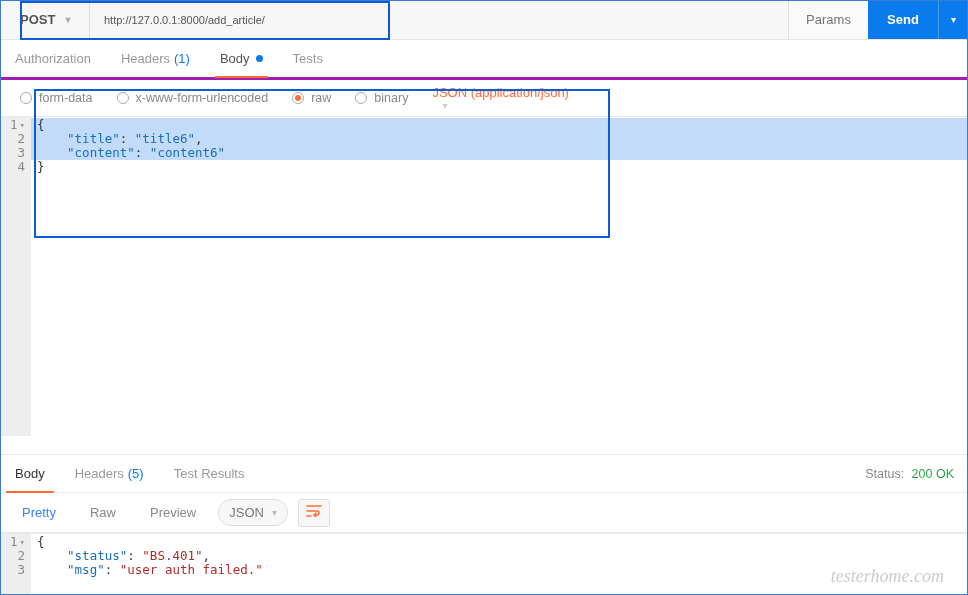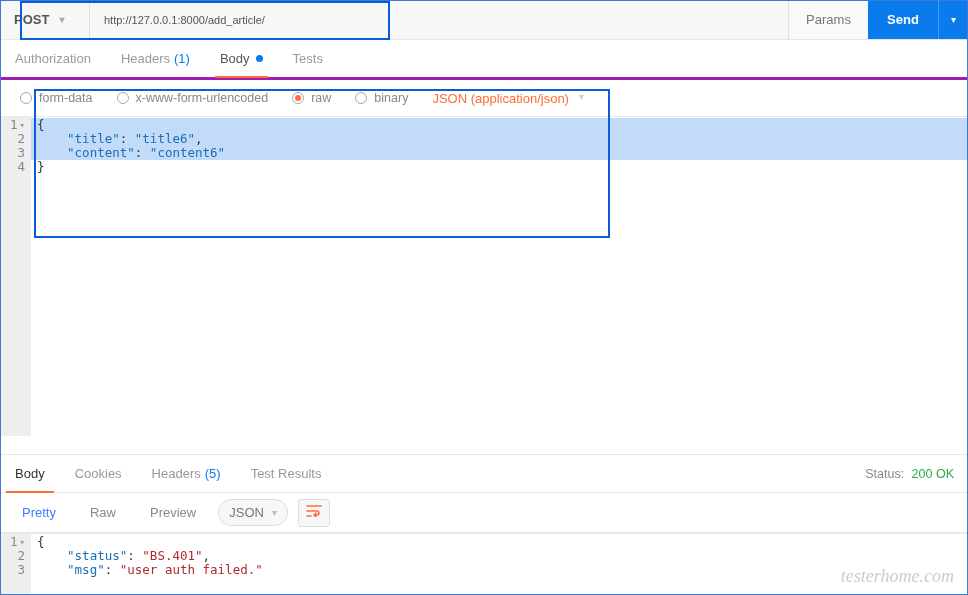--- a/index.html
+++ b/index.html
@@ -17,21 +17,21 @@
     display: flex;
     align-items: stretch;
     height: 40px;
     border-bottom: 1px solid #e6e6e6;
     background: #f7f7f7;
   }
   .method-select {
     width: 90px;
     display: flex;
     align-items: center;
-    padding: 0 14px;
+    padding: 0 20px;
     font-weight: 600;
     color: #555;
     border-right: 1px solid #e0e0e0;
     cursor: pointer;
   }
   .method-select .chev { margin-left: 10px; color: #aaa; font-size: 10px; }
   .url-input {
     flex: 1;
     border: none;
     background: transparent;
@@ -97,21 +97,21 @@
     display:flex;align-items:center;height:36px;padding:0 10px;gap:4px;
   }
   .radio-opt { display:flex;align-items:center;padding:0 10px;color:#888;cursor:pointer;font-size:12.5px;}
   .radio-circle {
     width:12px;height:12px;border:1px solid #aaa;border-radius:50%;margin-right:7px;display:inline-block;position:relative;
   }
   .radio-opt.selected .radio-circle::after{
     content:"";position:absolute;inset:2px;border-radius:50%;background:#ff6c37;
   }
   .content-type {
-    color:#ff6c37;display:flex;align-items:flex-start;padding:0 10px;cursor:pointer;font-size:13px;
+    color:#ff6c37;display:flex;align-items:flex-start;padding:0 10px;cursor:pointer;font-size:13px;flex-direction:column;
   }
   .content-type .chev{margin-left:10px;color:#ccc;font-size:10px;}
   .highlight-box2{
     position:absolute; border:2px solid #0b5cd6; pointer-events:none;
     left:34px; top:89px; width:576px; height:149px;
   }
   .editor {
     display:flex;
     font-family: Consolas, Menlo, monospace;
     font-size:12.5px;
@@ -154,21 +154,21 @@
     border:1px solid #ddd;border-radius:13px;background:#f7f7f7;
     padding:5px 10px;display:flex;align-items:center;gap:8px;cursor:pointer;color:#777;
   }
   .wrap-btn{
     border:1px solid #ddd;border-radius:3px;background:#f7f7f7;
     width:32px;height:28px;display:flex;align-items:center;justify-content:center;cursor:pointer;
   }
   .wrap-icon{color:#ff6c37;font-weight:bold;}
   .resp-editor{flex:1;overflow:hidden;}
   .watermark{
-    position:absolute;right:14px;bottom:8px;color:#ccc;font-style:italic;
+    position:absolute;right:24px;bottom:8px;color:#ccc;font-style:italic;
     font-family: "Brush Script MT", cursive;font-size:18px;pointer-events:none;
   }
   .outer-border{position:absolute;inset:0;border:1px solid #3a7bd5;pointer-events:none;}
 </style>
 </head>
 <body>
 
 <div class="top-bar">
   <div class="method-select">
     <span>POST</span>
@@ -231,21 +231,20 @@
     <div class="line hl"><span class="tok-brace">{</span></div>
     <div class="line hl">    <span class="tok-key">"title"</span><span class="tok-punc">: </span><span class="tok-str">"title6"</span><span class="tok-punc">,</span></div>
     <div class="line hl">    <span class="tok-key">"content"</span><span class="tok-punc">: </span><span class="tok-str">"content6"</span></div>
     <div class="line"><span class="tok-brace">}</span></div>
   </div>
 </div>
 
 <div class="resp-section">
   <div class="resp-tabs">
     <div class="resp-tab active">Body</div>
-    <div class="resp-tab">Cookies</div>
     <div class="resp-tab">
       <span>Headers</span>
       <span class="badge" style="color:#097bed;margin-left:4px;">(5)</span>
     </div>
     <div class="resp-tab">Test Results</div>
     <div class="status-wrap">
       <span>Status:</span>
       <span class="ok">200 OK</span>
     </div>
   </div>

